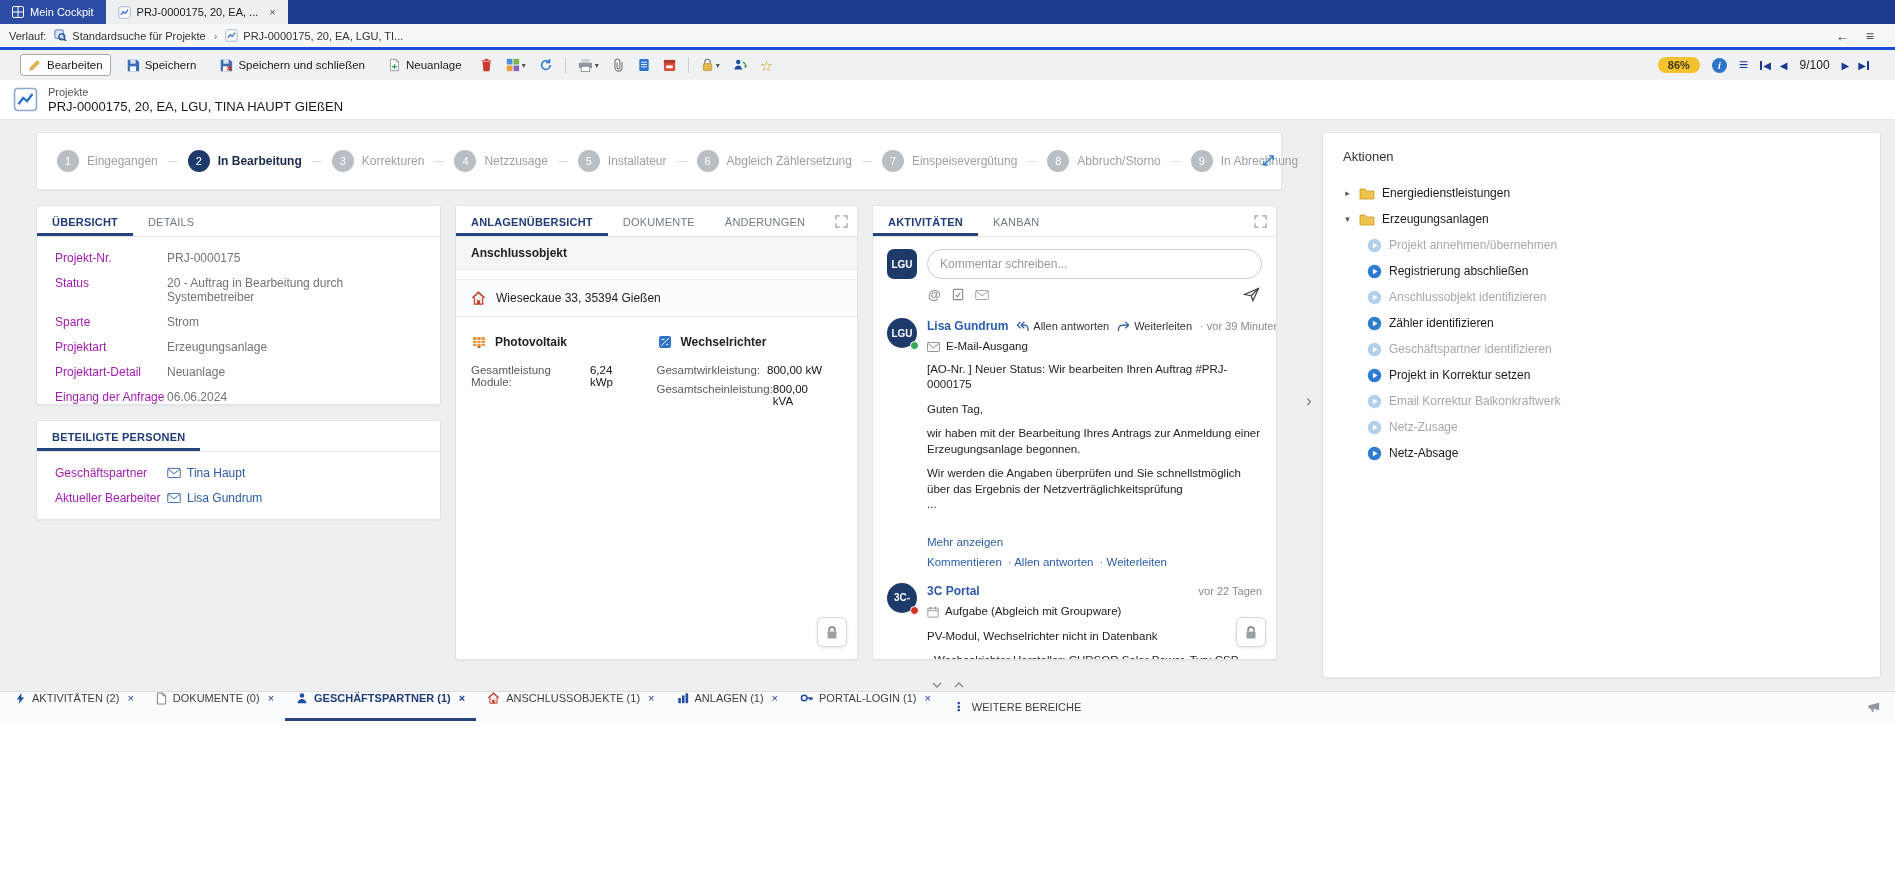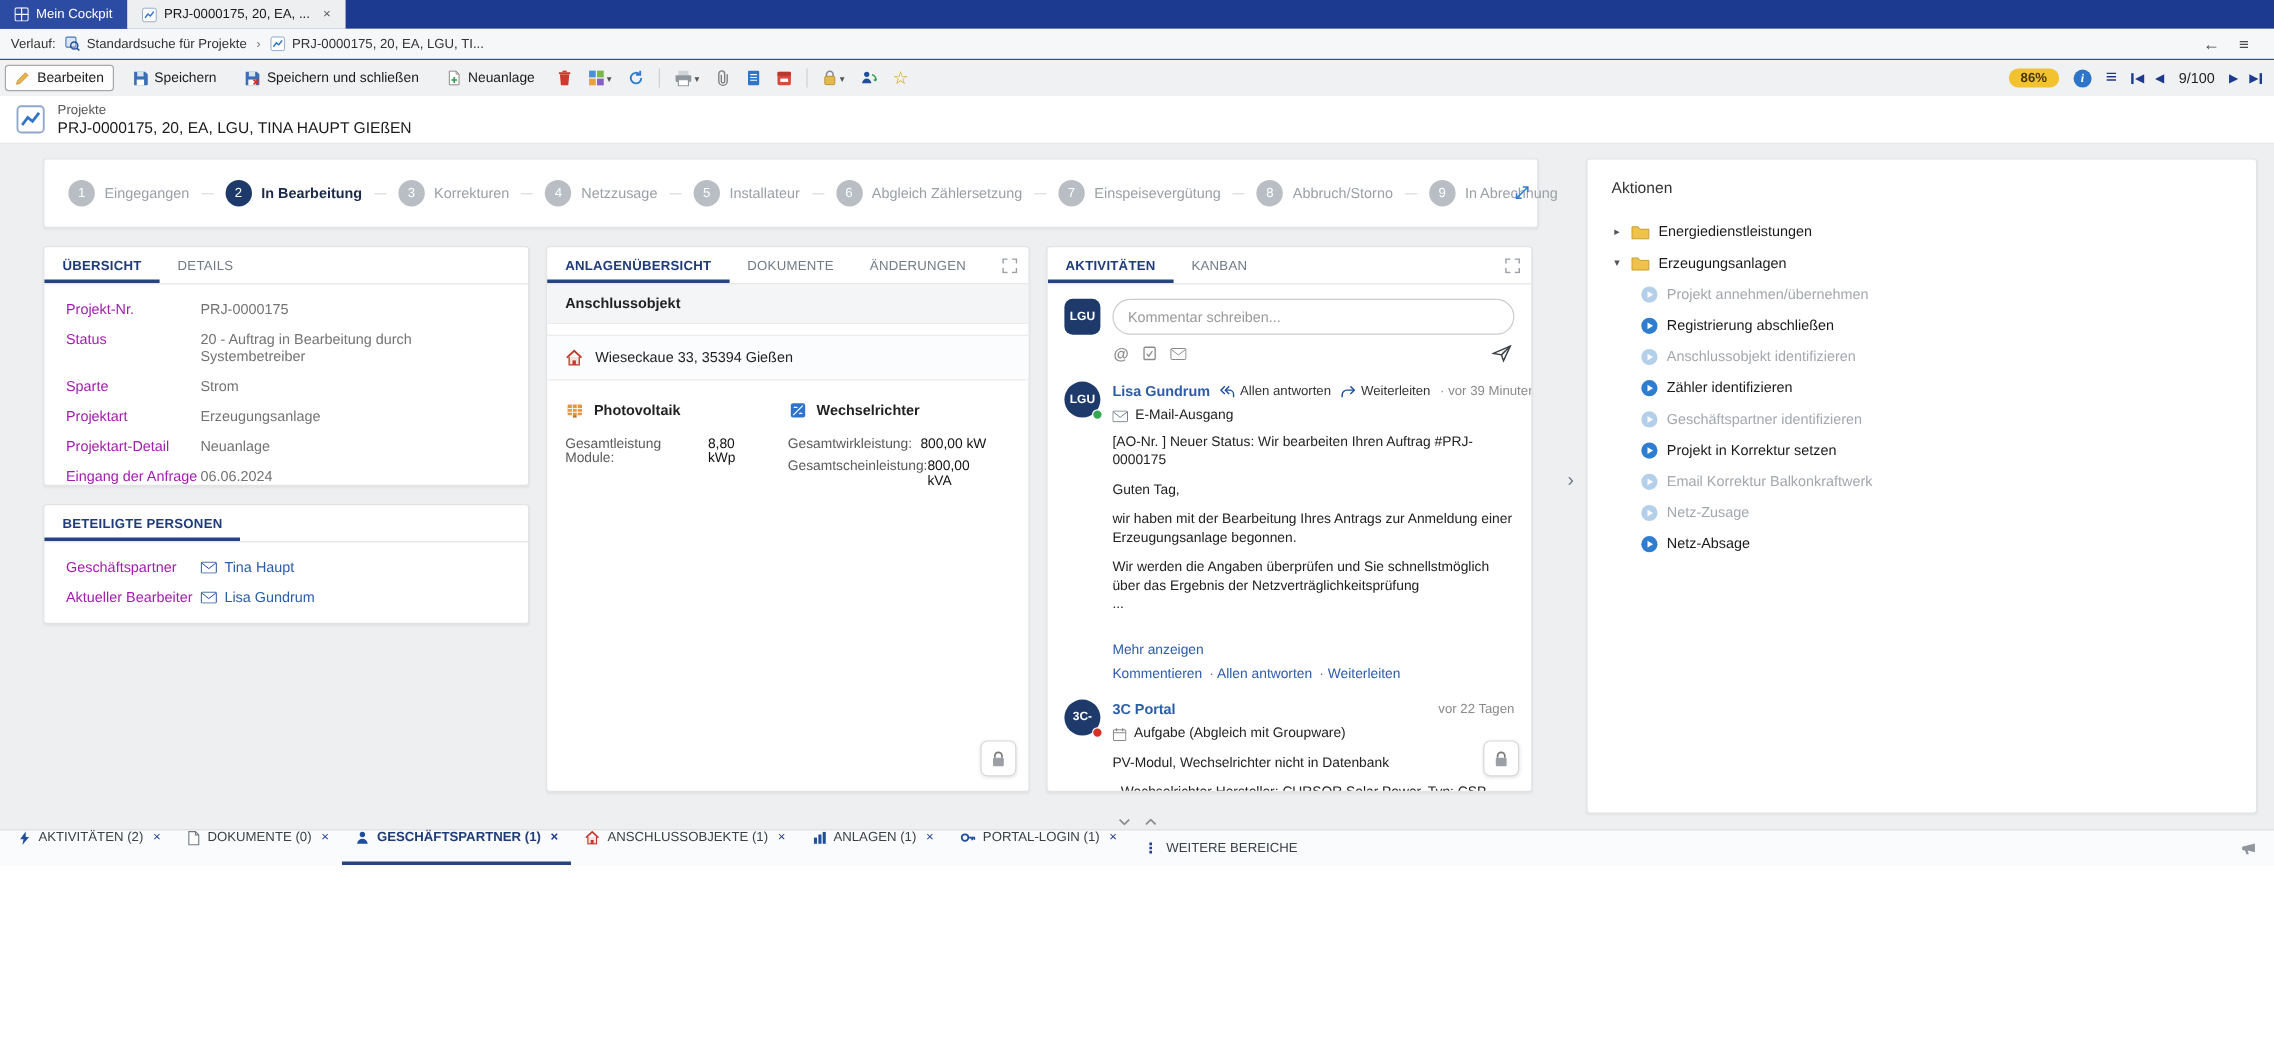--- a/index.html
+++ b/index.html
@@ -8,27 +8,27 @@
   svg{display:block}
 
   
   .titlebar{height:24px;background:#1d3a91;display:flex;align-items:stretch}
   .wtab{display:flex;align-items:center;gap:6px;padding:0 12px;font-size:11px;color:#fff;cursor:default}
   .wtab.cockpit{background:#2c4ba3}
   .wtab.doc{background:#edeff1;color:#1a1a1a}
   .wtab .tclose{color:#555;font-size:11px;margin-left:5px}
 
   
-  .crumbbar{height:26px;background:#f6f7f8;border-bottom:1px solid #1d4ed8;display:flex;align-items:center;gap:8px;padding:0 9px;font-size:11px;color:#333}
+  .crumbbar{height:26px;background:#f6f7f8;border-bottom:3px solid #1d4ed8;display:flex;align-items:center;gap:8px;padding:0 9px;font-size:11px;color:#333}
   .crumb{display:flex;align-items:center;gap:5px}
   .crumb-sep{color:#777;font-size:11px}
   .crumb-right{margin-left:auto;display:flex;gap:16px;align-items:center;color:#4a4a4a;font-size:14px;padding-right:12px}
 
   
-  .toolbar{height:30px;background:#f0f1f2;display:flex;align-items:center;gap:7px;padding:0 4px;font-size:11.5px}
+  .toolbar{height:30px;background:#f0f1f2;display:flex;align-items:center;gap:7px;padding:0 20px;font-size:11.5px}
   .tbtn{display:flex;align-items:center;gap:5px;padding:3px 7px;border-radius:3px;color:#1a1a1a;border:1px solid transparent;white-space:nowrap}
   .tbtn.pressed{background:#fdfdfd;border-color:#a9a9a9}
   .iconbtn{display:flex;align-items:center;gap:2px;padding:3px 3px}
   .caret{font-size:8px;color:#555}
   .tsep{width:1px;height:16px;background:#cfcfcf;margin:0 2px}
   .tb-right{margin-left:auto;display:flex;align-items:center;gap:12px;padding-right:6px}
   .pill{background:#f2c230;color:#46380a;font-weight:bold;font-size:11px;padding:2px 10px;border-radius:10px}
   .info-ic{width:15px;height:15px;border-radius:50%;background:#2e74c9;color:#fff;font-size:10px;font-weight:bold;display:flex;align-items:center;justify-content:center;font-family:"Liberation Serif",serif;font-style:italic}
   .menu-ic{color:#1d3a91;font-size:16px;font-weight:bold}
   .nav{display:flex;align-items:center;gap:9px;color:#1d3a91}
@@ -486,21 +486,21 @@
               <svg width="16" height="16" viewBox="0 0 16 16">
                 <rect x="2" y="3" width="12" height="9" rx="1" fill="#e8953a"></rect>
                 <path d="M6 3v9M10 3v9M2 6.5h12M2 9.5h12" stroke="#fff" stroke-width=".8"></path>
                 <rect x="6.5" y="12" width="3" height="2" fill="#b5722a"></rect>
               </svg>
             </span>
           <span>Photovoltaik</span>
         </div>
         <div class="uf">
             <span class="l">Gesamtleistung Module:</span>
-            <span class="v">8,80 kWp</span>
+            <span class="v">6,24 kWp</span>
           </div>
       </div>
       <div class="unit">
         <div class="uhead">
           <span>
               <svg width="16" height="16" viewBox="0 0 16 16">
                 <rect x="2" y="2" width="12" height="12" rx="2" fill="#2e74c9"></rect>
                 <path d="M4 12 12 4" stroke="#fff"></path>
                 <path d="M4.5 5.5h3" stroke="#fff"></path>
                 <path d="M9 11c.8-1 1.7-1 2.5 0" stroke="#fff" fill="none"></path>

